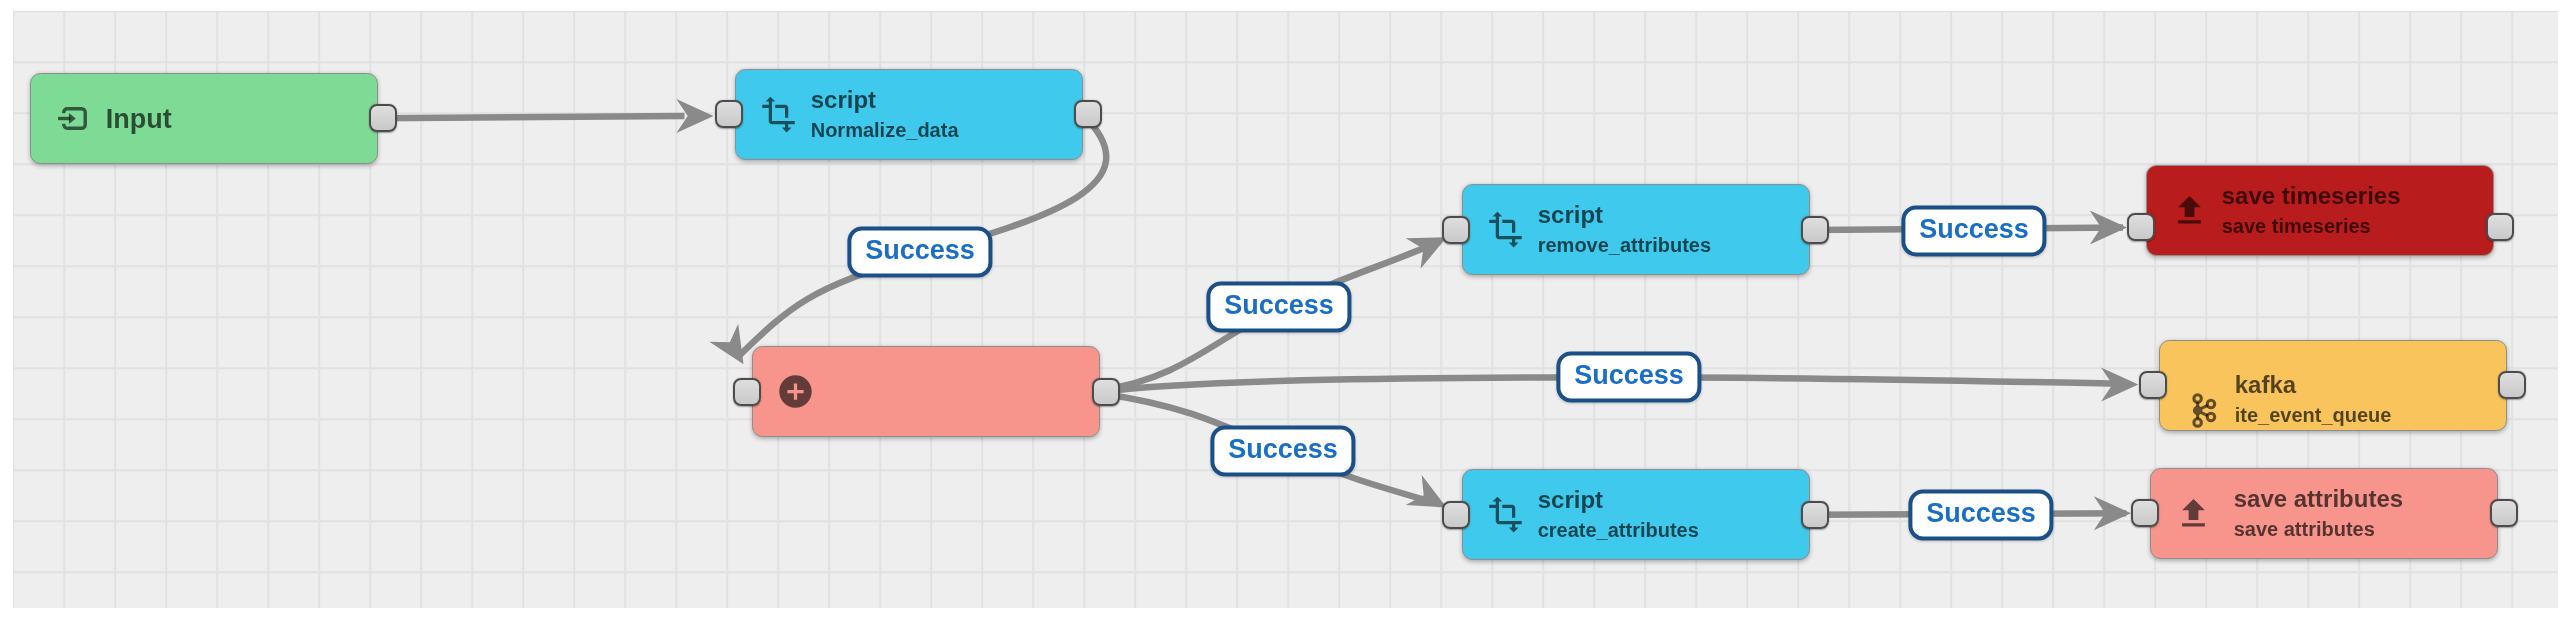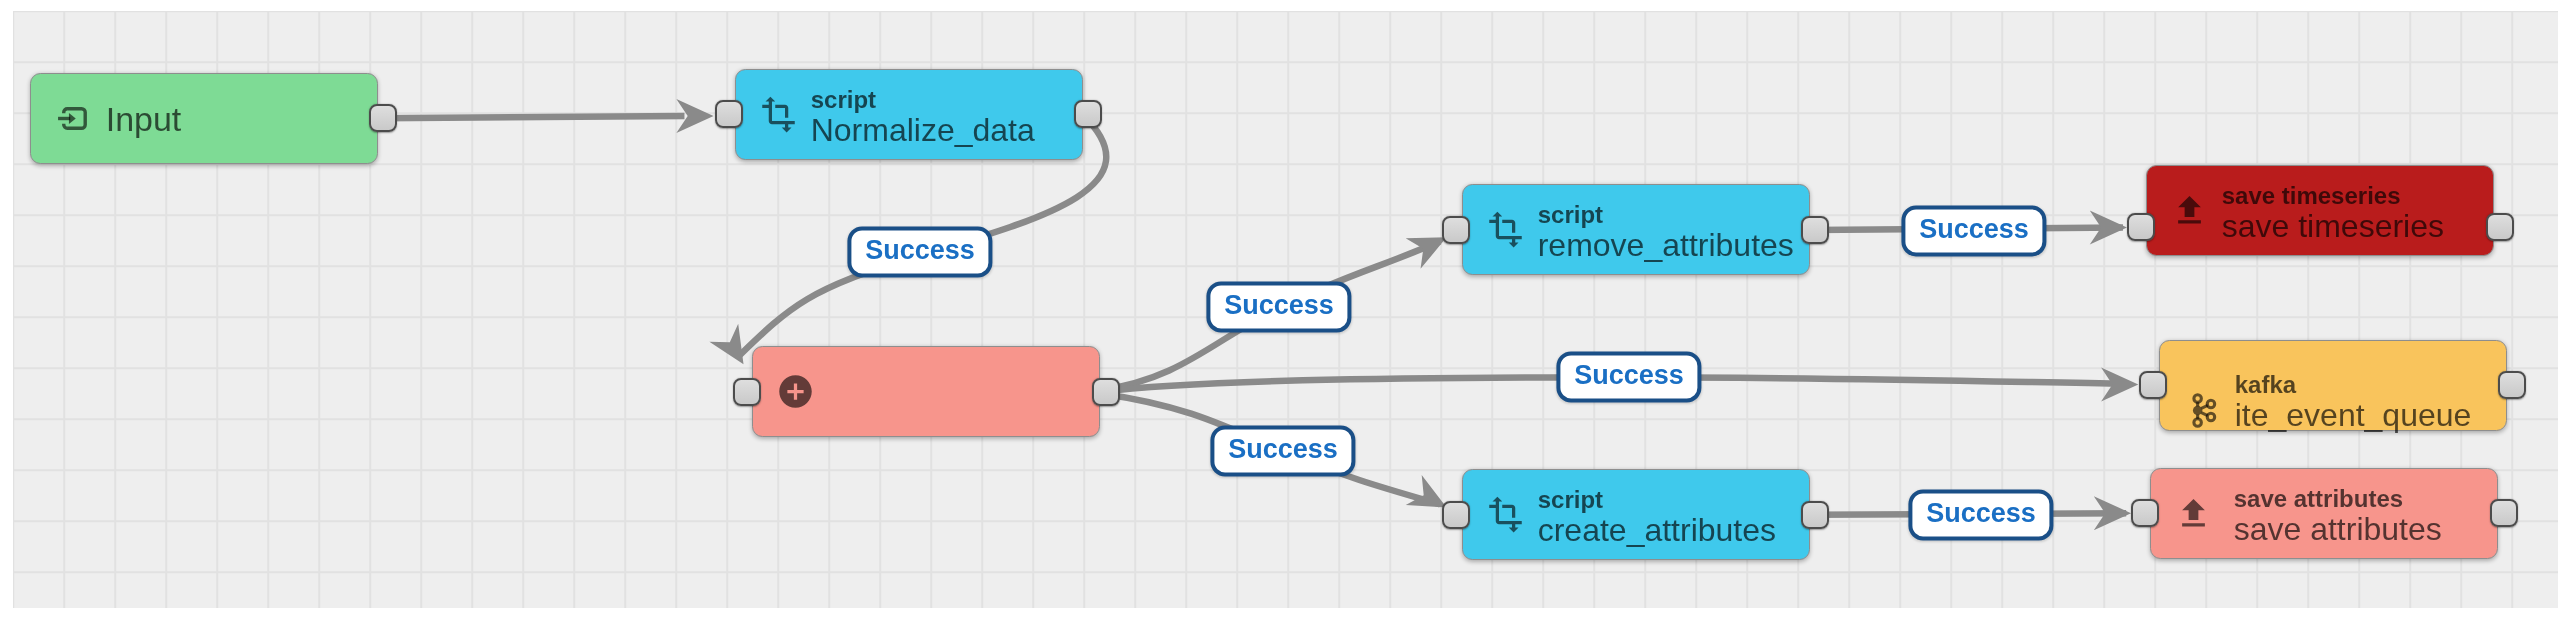--- a/index.html
+++ b/index.html
@@ -33,22 +33,22 @@
   .node{
     position:absolute;z-index:3;width:348px;height:91px;box-sizing:border-box;
     border:1.6px solid var(--node-border);border-radius:10.5px;
     box-shadow:0 1.6px 4px rgba(0,0,0,0.28);
     display:flex;align-items:center;padding-left:22.7px;gap:13px;cursor:pointer;
   }
   .node .icon{flex:none;width:39px;height:39px;display:flex;align-items:center;justify-content:center;}
   .node .icon svg{width:39px;height:39px;}
   .node .lines{display:flex;flex-direction:column;justify-content:center;min-width:0;}
   .node .line1{font-size:24px;font-weight:700;line-height:30px;color:var(--node-text);white-space:nowrap;}
-  .node .line2{font-size:32px;font-weight:400;line-height:30px;color:var(--node-text);white-space:nowrap;}
-  .node.single .line1{font-size:34px;font-weight:400;}
+  .node .line2{font-size:20px;font-weight:700;line-height:30px;color:var(--node-text);white-space:nowrap;}
+  .node.single .line1{font-size:27px;font-weight:700;}
   .port{
     position:absolute;z-index:4;width:28px;height:28px;box-sizing:border-box;
     border:2.4px solid var(--conn-border);border-radius:8px;
     background:linear-gradient(#dedede,#c9c9c9);
     box-shadow:0 0.8px 1.6px rgba(0,0,0,0.35);
     transform:translate(-50%,-50%);cursor:crosshair;
   }
   .edge-label{
     position:absolute;z-index:5;transform:translate(-50%,-50%);
     background:var(--label-bg);

